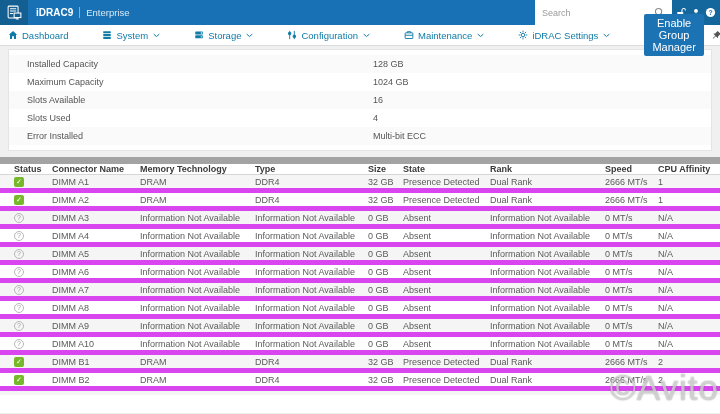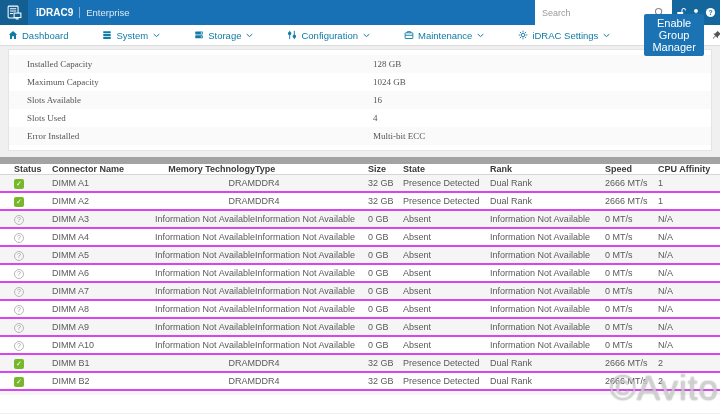--- a/index.html
+++ b/index.html
@@ -51,44 +51,43 @@
   .group-btn {
     margin-left:auto; background:var(--button,#1b73b4); color:#fff;
     font-size:11px; border:none; border-radius:2px; padding:3px 8px;
     cursor:pointer; font-family:"Liberation Sans",sans-serif;
   }
   .pin-btn { margin-left:7px; display:flex; cursor:pointer; }
   
   .summary-card {
     margin:3px 8px 0; background:#fff; border:1px solid #e4e4e4;
     padding:5px 0 5px;
-    font-family:Liberation Serif, serif;
   }
   .summary-row {
     display:flex; height:18px; align-items:center;
     padding-left:18px; font-size:9px; color:#555;
   }
   .summary-row:nth-child(odd) { background:#fafafa; }
   .summary-label { width:346px; }
   
   .memory-section { margin-top:6px; background:#fff; height:256px; overflow:hidden; }
   .memory-title {
     height:18px; line-height:18px; padding-left:12px;
     font-size:10.5px; font-weight:600; color:#333;
   }
   .thead, .trow { display:flex; align-items:center; padding-left:14px; }
   .thead {
     height:18px; border-top:7px solid #a3a3a3; border-bottom:1px solid #d6d6d6;
     font-size:9px; font-weight:700; color:#3a3a3a;
   }
   .trow {
-    height:18px; font-size:9px; color:#5a5a5a; border-bottom:2px solid #d946ef;
+    height:18px; font-size:9px; color:#5a5a5a; border-bottom:5px solid #d946ef;
   }
   .trow:nth-child(odd) { background:#f5f5f6; }
-  .c0{width:38px;} .c1{width:88px;} .c2{width:115px;text-align:right;} .c3{width:113px;}
+  .c0{width:38px;} .c1{width:88px;} .c2{width:115px;} .c3{width:113px;}
   .c4{width:35px;} .c5{width:87px;} .c6{width:115px;} .c7{width:53px;} .c8{flex:1;}
   .cell { overflow:hidden; white-space:nowrap; }
   .partial-row { height:4px; background:#f5f5f6; }
   
   .st-ok {
     width:10px; height:10px; background:var(--status_ok,#76b82a); border-radius:2px;
     color:#fff; font-size:7px; line-height:10px; text-align:center; display:inline-block;
   }
   .st-unknown {
     width:10px; height:10px; border:1px solid #b7b7b7; border-radius:50%;

